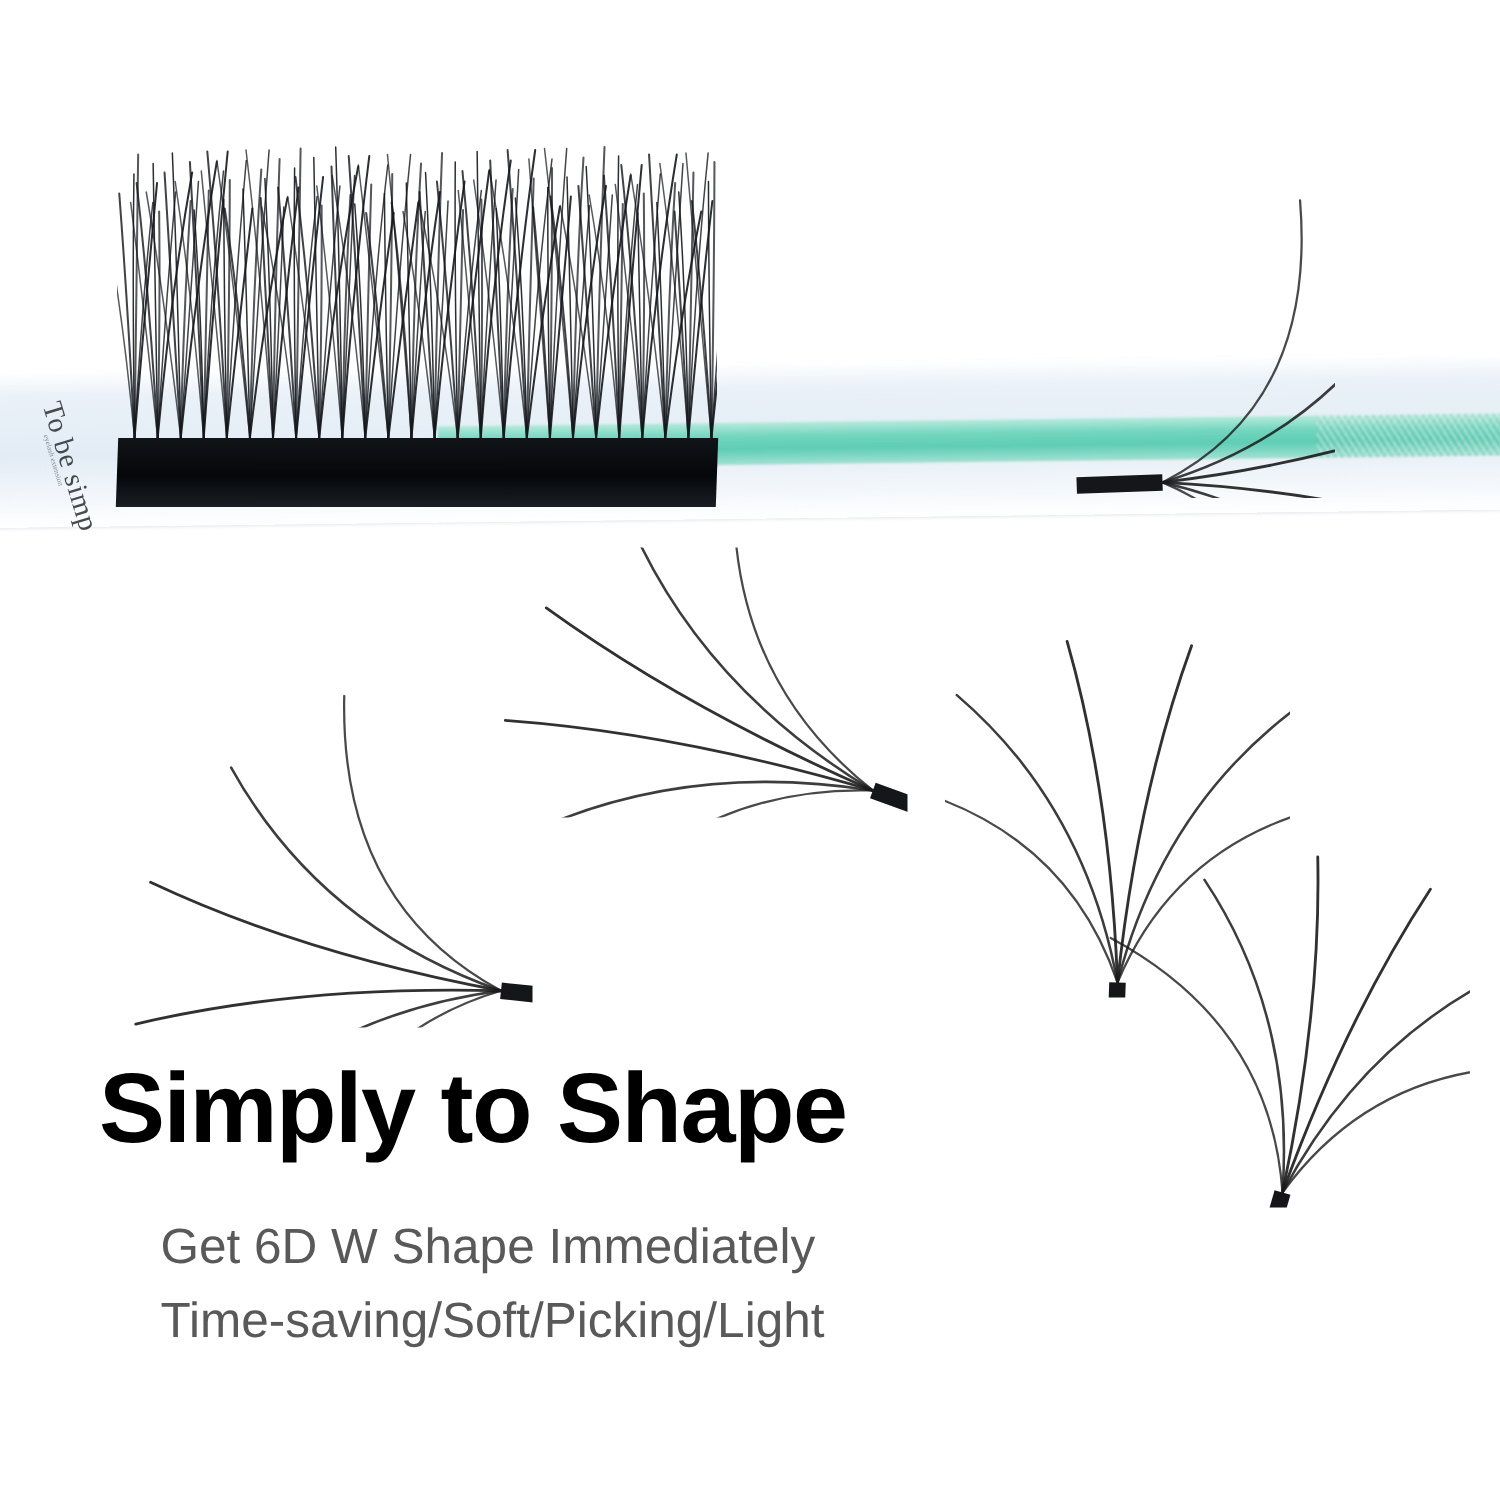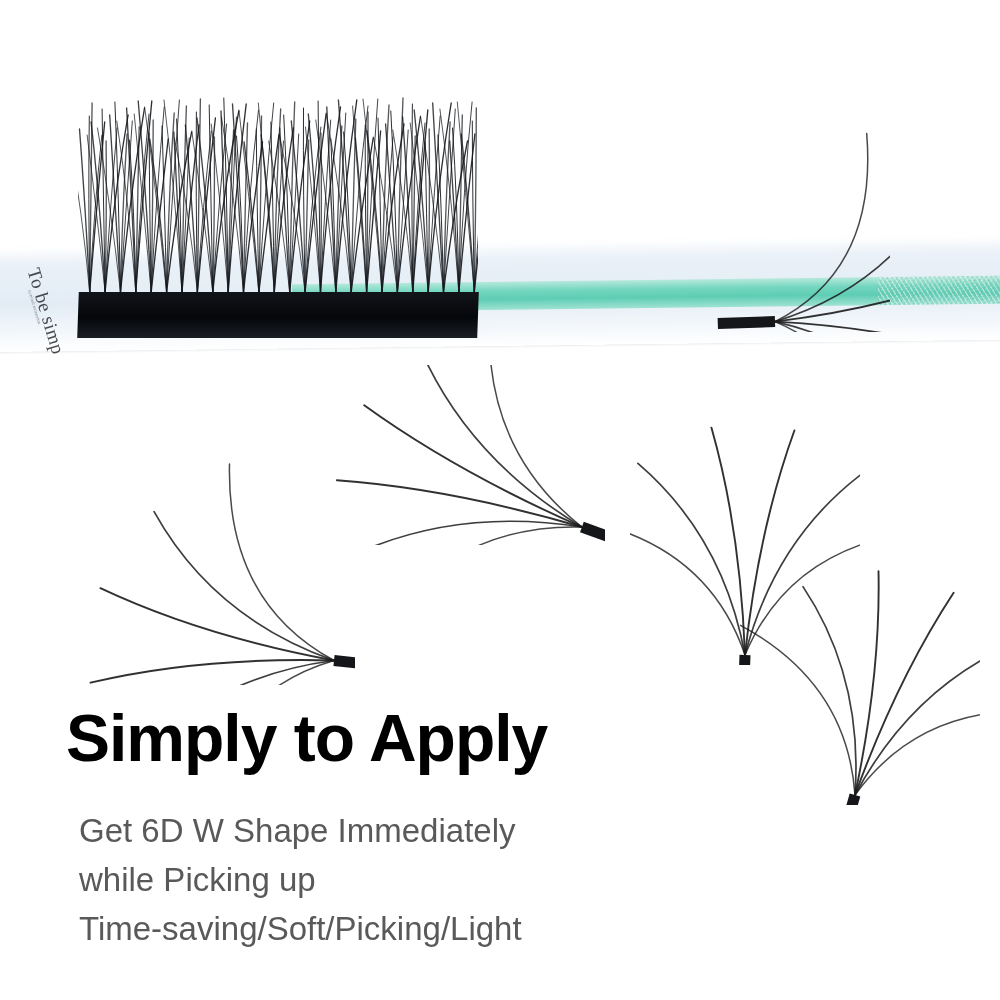--- a/index.html
+++ b/index.html
@@ -117,21 +117,21 @@
   #subtitle {
     position: absolute;
     left: 79px;
     top: 806px;
     font-size: 33px;
     font-weight: normal;
     color: #595959;
     line-height: 49px;
     white-space: nowrap;
   }
-  .sub-line { display: block; }
+  .sub-line { display: block; margin-left: 28px; }
 </style>
 </head>
 <body>
 
 <div id="stage">
 
   <div id="photo-band">
 
     <div id="tray">
       <div id="tray-teal">
@@ -360,21 +360,20 @@
         <path d="M125,240 L109.2,295.0" stroke="#0b0d10" stroke-width="11" stroke-linecap="butt" opacity="0.96"></path>
         <path d="M125,240 Q117.1,127.7 10.5,70.3" stroke-width="1.50" opacity="0.80"></path>
         <path d="M125,240 Q133.2,122.1 73.0,31.6" stroke-width="1.70" opacity="0.85"></path>
         <path d="M125,240 Q150.7,119.0 148.5,16.3" stroke-width="1.90" opacity="0.90"></path>
         <path d="M125,240 Q167.3,123.7 223.6,37.8" stroke-width="1.90" opacity="0.90"></path>
         <path d="M125,240 Q180.5,135.7 279.5,90.8" stroke-width="1.70" opacity="0.85"></path>
         <path d="M125,240 Q191.2,148.9 312.0,156.7" stroke-width="1.50" opacity="0.80"></path>
       </g>
   </svg>
 
-  <div id="headline">Simply to Apply</div>
+  <div id="headline">Simply to Shape</div>
 
   <div id="subtitle">
     <span class="sub-line">Get 6D W Shape Immediately</span>
-    <span class="sub-line">while Picking up</span>
     <span class="sub-line">Time-saving/Soft/Picking/Light</span>
   </div>
 
 </div>
 
 </body></html>

